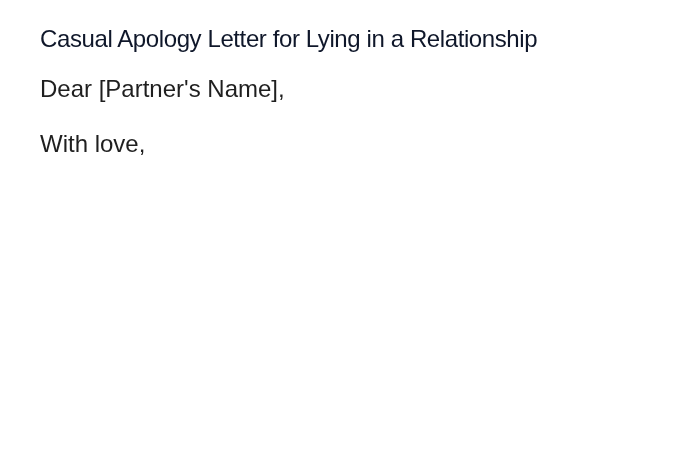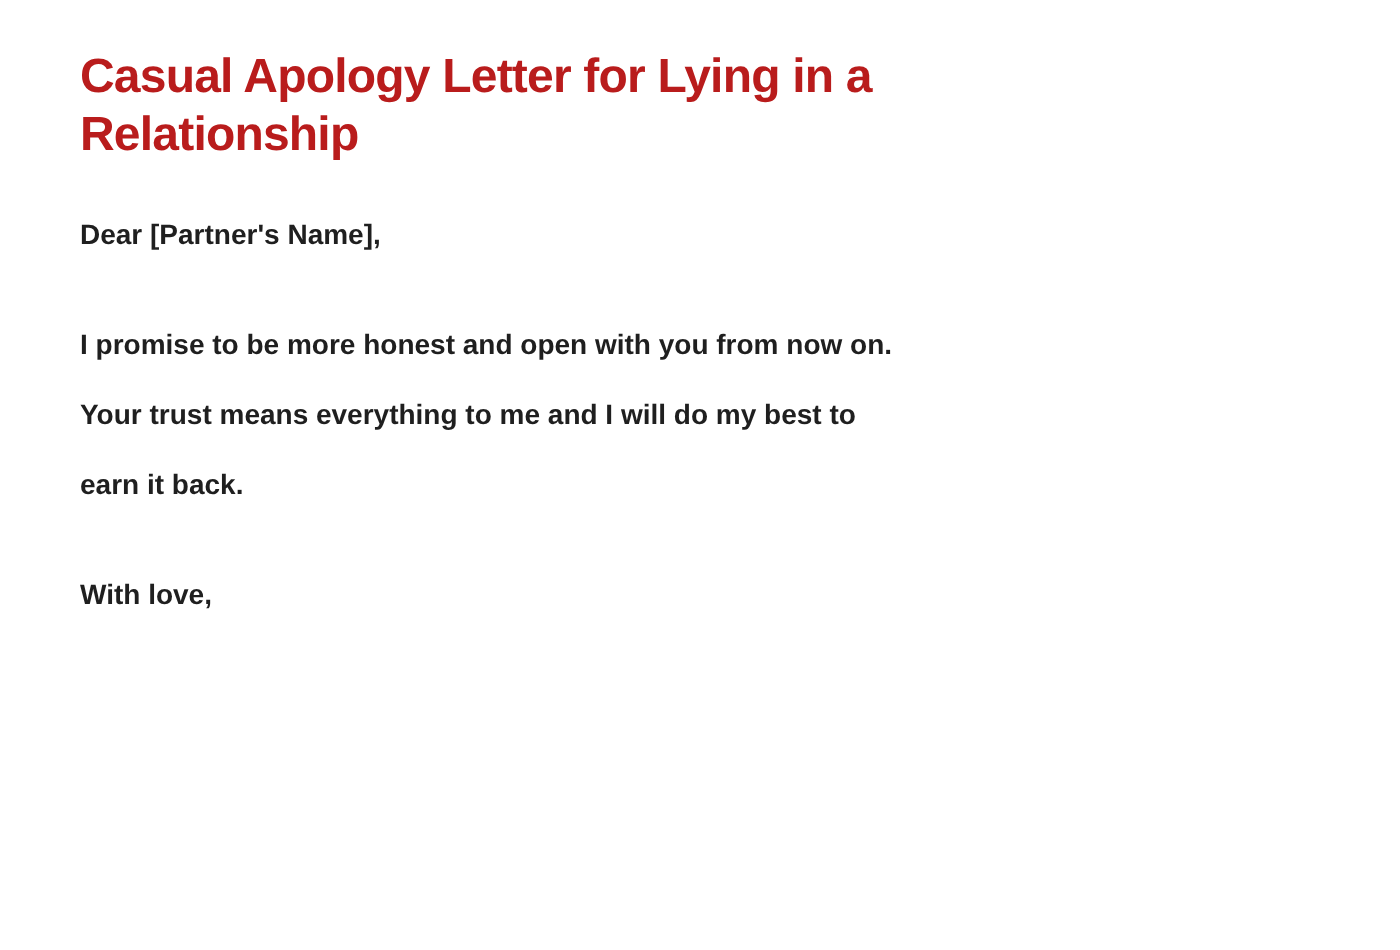--- a/index.html
+++ b/index.html
@@ -15,45 +15,42 @@
     overflow: hidden;
     font-family: "Liberation Sans", "DejaVu Sans", sans-serif;
   }
   .content {
     padding: 24px 40px 0 40px;
     max-width: 620px;
     box-sizing: border-box;
   }
   .title {
     font-size: 24px;
-    font-weight: 700;
+    font-weight: 400;
     line-height: 29px;
     letter-spacing: -0.4px;
-    color: #b91c1c;
+    color: #0f172a;
     margin: 0 0 18px 0;
   }
   .para {
-    font-size: 14px;
-    font-weight: 700;
+    font-size: 24px;
+    font-weight: 400;
     line-height: 35px;
     color: #1f1f1f;
     margin: 0 0 20px 0;
     white-space: pre-line; 
   }
 </style>
 </head>
 <body>
 
 <div class="page">
   <div class="content">
     <h1 class="title">Casual Apology Letter for Lying in a Relationship</h1>
 
     <p class="para">Dear [Partner's Name],</p>
 
 
-    <p class="para">I promise to be more honest and open with you from now on.
-Your trust means everything to me and I will do my best to
-earn it back.</p>
 
     <p class="para">With love,</p>
 
   </div>
 </div>
 
 </body></html>

